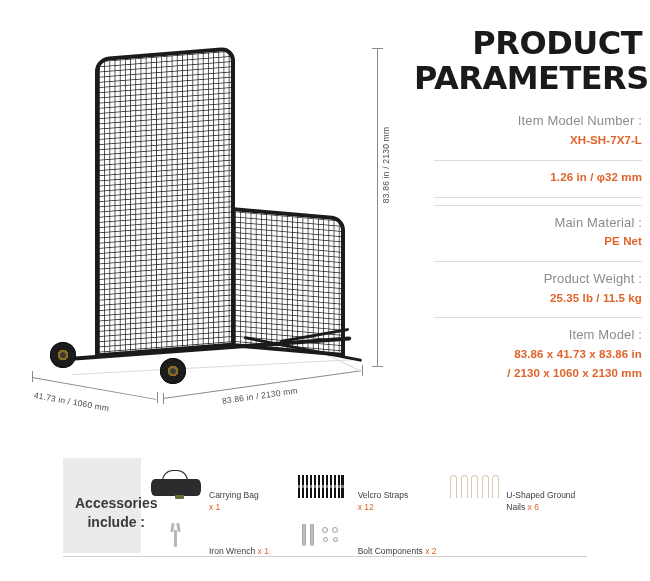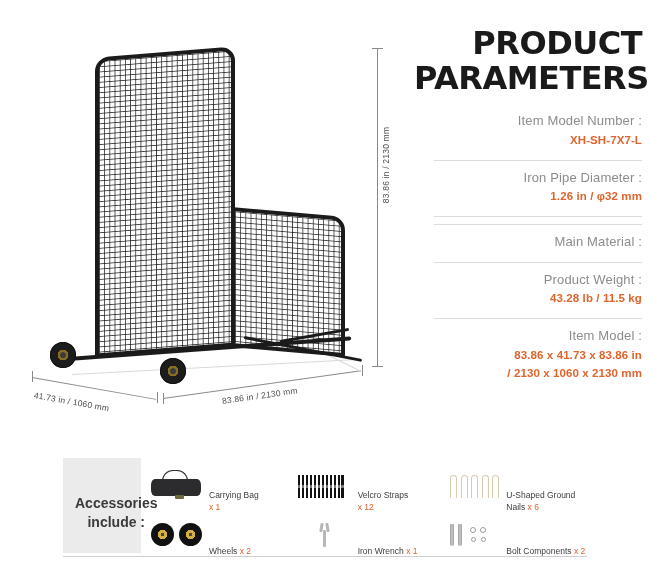--- a/index.html
+++ b/index.html
@@ -431,35 +431,35 @@
 
   <div class="spec-list">
 
     <div class="spec-row">
       <div class="spec-label">Item Model Number :</div>
       <div class="spec-value">XH-SH-7X7-L</div>
     </div>
     <div class="spec-divider"></div>
 
     <div class="spec-row">
-      <div class="spec-label">Iron Pipe Diameter :</div>
       <div class="spec-value">1.26 in / φ32 mm</div>
     </div>
     <div class="spec-divider"></div>
 
     <div class="spec-divider"></div>
 
     <div class="spec-row">
       <div class="spec-label">Main Material :</div>
+      <div class="spec-value">PE Net</div>
     </div>
     <div class="spec-divider"></div>
 
     <div class="spec-row">
       <div class="spec-label">Product Weight :</div>
-      <div class="spec-value">43.28 lb / 11.5 kg</div>
+      <div class="spec-value">25.35 lb / 11.5 kg</div>
     </div>
     <div class="spec-divider"></div>
 
     <div class="spec-row">
       <div class="spec-label">Item Model :</div>
       <div class="spec-value">
         <span class="v-line">83.86 x 41.73 x 83.86 in</span>
         <span class="v-line">/ 2130 x 1060 x 2130 mm</span>
       </div>
     </div>
@@ -524,32 +524,20 @@
           <div class="nail"></div>
         </div>
       </div>
       <div class="acc-text">
         <span class="name-line">U-Shaped Ground</span>
         <span>Nails</span>
         <span class="qty">x 6</span>
       </div>
     </div>
 
-    <div class="acc-cell">
-      <div class="acc-icon">
-        <div class="wheels-pair">
-          <div class="acc-wheel"></div>
-          <div class="acc-wheel"></div>
-        </div>
-      </div>
-      <div class="acc-text">
-        <span>Wheels</span>
-        <span class="qty">x 2</span>
-      </div>
-    </div>
 
     <div class="acc-cell">
       <div class="acc-icon">
         <div class="wrench">
           <div class="wrench-prong-l"></div>
           <div class="wrench-prong-r"></div>
           <div class="wrench-body"></div>
         </div>
       </div>
       <div class="acc-text">

